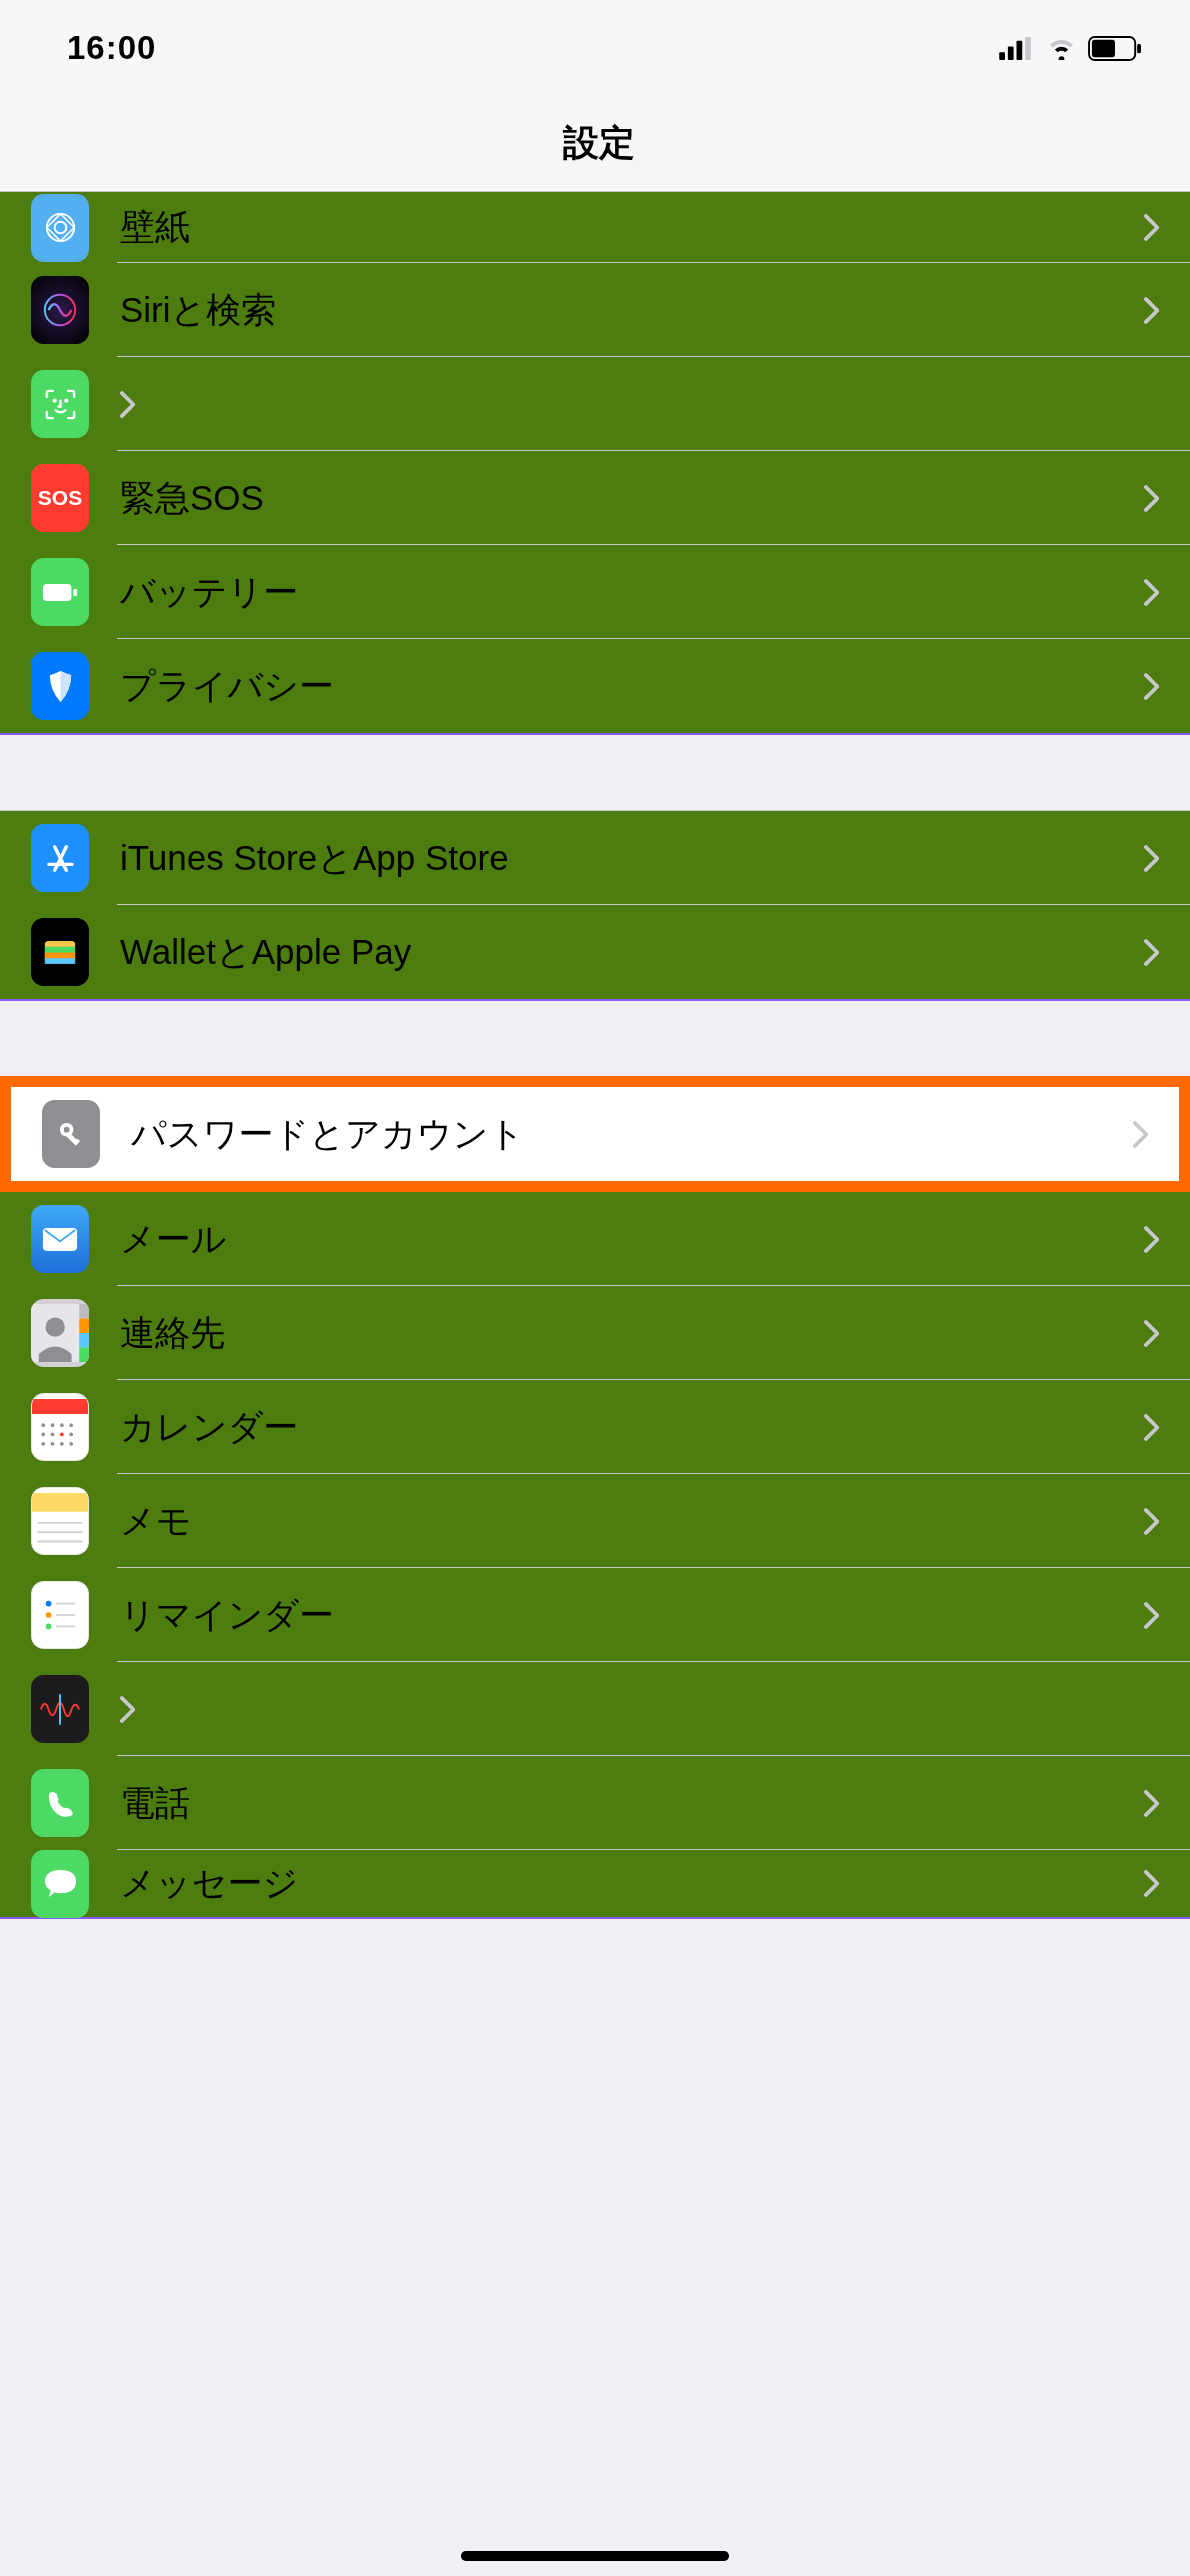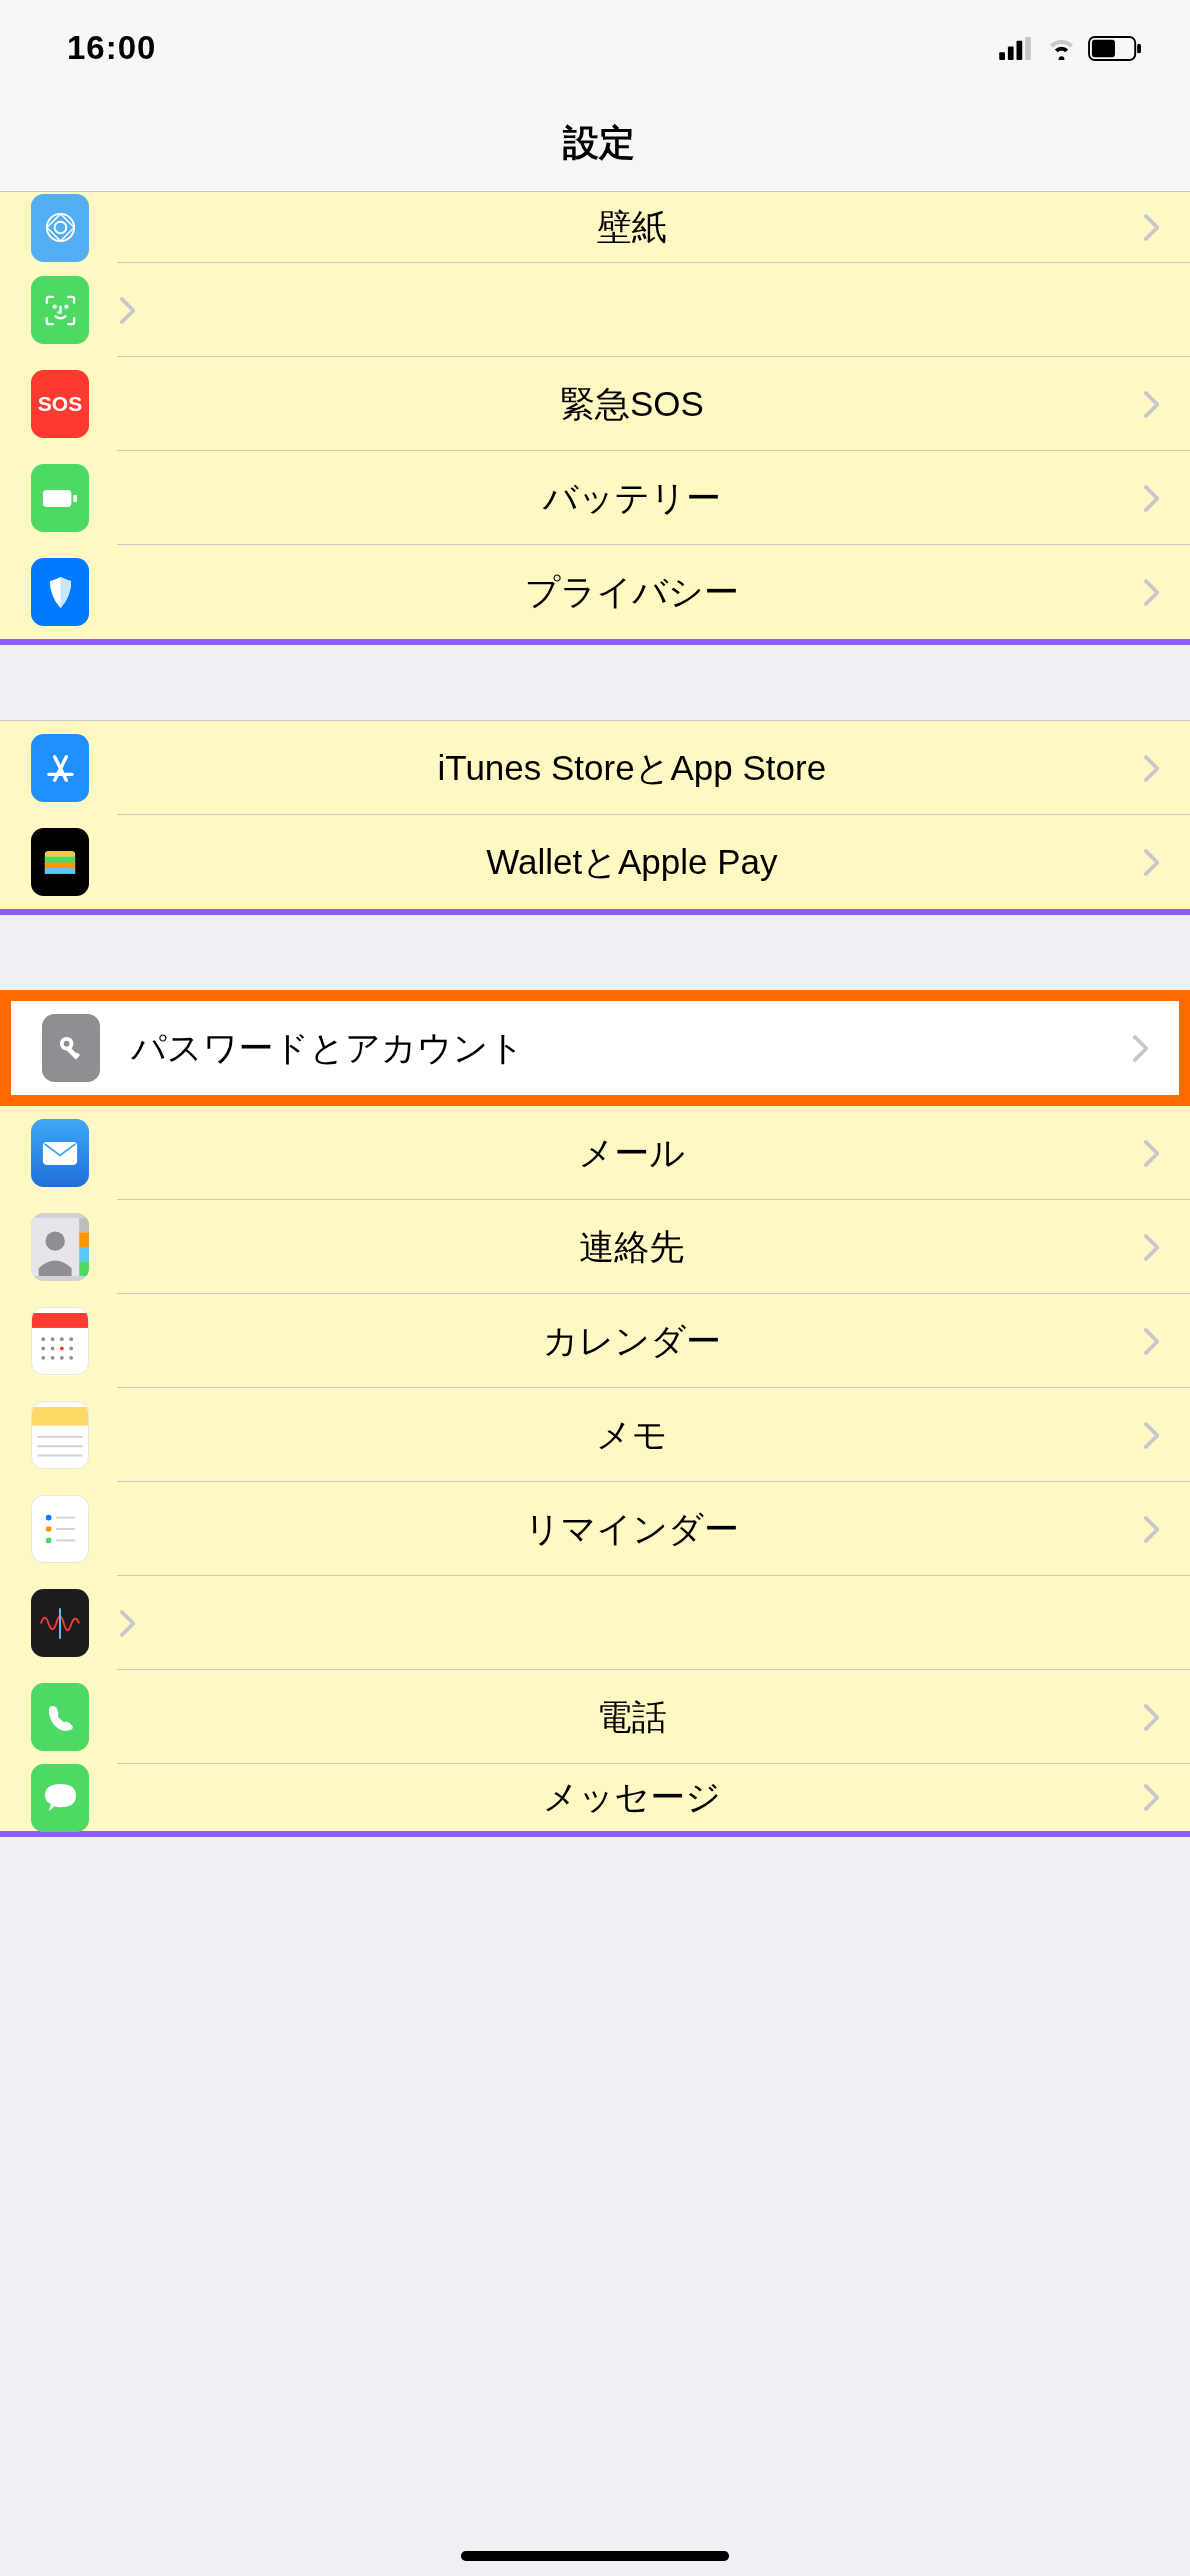--- a/index.html
+++ b/index.html
@@ -6,21 +6,21 @@
   html, body { width: 1190px; height: 2576px; font-family: -apple-system, "Helvetica Neue", sans-serif; background: #efeff4; overflow: hidden; }
   
   .status-bar { height: 96px; display: flex; justify-content: space-between; align-items: center; padding: 0 48px 0 67px; background: linear-gradient(to bottom, #f8f8fa, #f6f6f8); }
   .status-time { font-size: 33px; font-weight: 600; letter-spacing: 1px; }
   .status-right { display: flex; align-items: center; gap: 11.5px; }
   
   .nav-header { height: 96px; display: flex; align-items: center; justify-content: center; background: #f6f6f8; border-bottom: 1px solid #c4c4c6; padding-left: 8px; }
   .nav-title { font-size: 36px; font-weight: 600; }
   
   .list { background: #fff; }
-  .group { background: #fef9c3; border-top: 1px solid #c8c7cc; border-bottom: 6px solid #8b5cf6; text-align: center; }
+  .group { background: #4d7c0f; border-top: 1px solid #c8c7cc; border-bottom: 2px solid #8b5cf6; }
   .spacer { height: 75px; background: #efeff4; }
   
   .row { display: flex; align-items: center; height: 94px; padding-left: 31px; position: relative; }
   .row + .row .row-sep, .row:not(:last-child)::after{ content:""; position:absolute; bottom:0; left:117px; right:0; height:1px; background:#c8c7cc; }
   .group .row:last-child::after{display:none;}
   
   .icon { width: 58px; height: 68px; border-radius: 12.5px; flex-shrink: 0; display: flex; align-items: center; justify-content: center; margin-right: 31px; }
   .label { font-size: 35px; flex: 1; color: #000; }
   .chevron { margin-right: 31px; }
   
@@ -67,20 +67,39 @@
             <circle cx="18" cy="18" r="6" fill="none" stroke="#fff" stroke-width="2"></circle>
             <path d="M18 4 Q26 12 32 18 Q26 24 18 32 Q10 24 4 18 Q10 12 18 4" fill="none" stroke="#fff" stroke-width="1.5"></path>
           </svg>
       </div>
       <div class="label">壁紙</div>
       <svg class="chevron" width="15.3" height="27" viewBox="0 0 16 28">
           <path d="M2 2 L14 14 L2 26" stroke="#c7c7cc" stroke-width="4" fill="none" stroke-linecap="round"></path>
         </svg>
     </div>
     <div class="row">
+      <div class="icon" style="background:radial-gradient(circle at 50% 50%, #2a1a4a, #000);">
+        <svg width="38" height="38" viewBox="0 0 40 40">
+            <circle cx="20" cy="20" r="16" fill="none" stroke="url(#sg)" stroke-width="2"></circle>
+            <defs>
+              <linearGradient id="sg">
+                <stop offset="0" stop-color="#5ac8fa"></stop>
+                <stop offset="0.5" stop-color="#af52de"></stop>
+                <stop offset="1" stop-color="#ff2d55"></stop>
+              </linearGradient>
+            </defs>
+            <path d="M8 20 Q14 8 20 20 Q26 32 32 20" stroke="url(#sg)" stroke-width="2.5" fill="none"></path>
+          </svg>
+      </div>
+      <div class="label">Siriと検索</div>
+      <svg class="chevron" width="15.3" height="27" viewBox="0 0 16 28">
+          <path d="M2 2 L14 14 L2 26" stroke="#c7c7cc" stroke-width="4" fill="none" stroke-linecap="round"></path>
+        </svg>
+    </div>
+    <div class="row">
       <div class="icon" style="background:#4cd964;">
         <svg width="35" height="35" viewBox="0 0 36 36" stroke="#fff" stroke-width="2.5" fill="none" stroke-linecap="round">
             <path d="M4 10 V6 a2 2 0 0 1 2-2 h4 M26 4 h4 a2 2 0 0 1 2 2 v4 M32 26 v4 a2 2 0 0 1 -2 2 h-4 M10 32 h-4 a2 2 0 0 1 -2-2 v-4"></path>
             <circle cx="12" cy="14" r="1" fill="#fff"></circle>
             <circle cx="24" cy="14" r="1" fill="#fff"></circle>
             <path d="M18 14 v6 h-2 M13 24 q5 4 10 0"></path>
           </svg>
       </div>
       <svg class="chevron" width="15.3" height="27" viewBox="0 0 16 28">
           <path d="M2 2 L14 14 L2 26" stroke="#c7c7cc" stroke-width="4" fill="none" stroke-linecap="round"></path>

